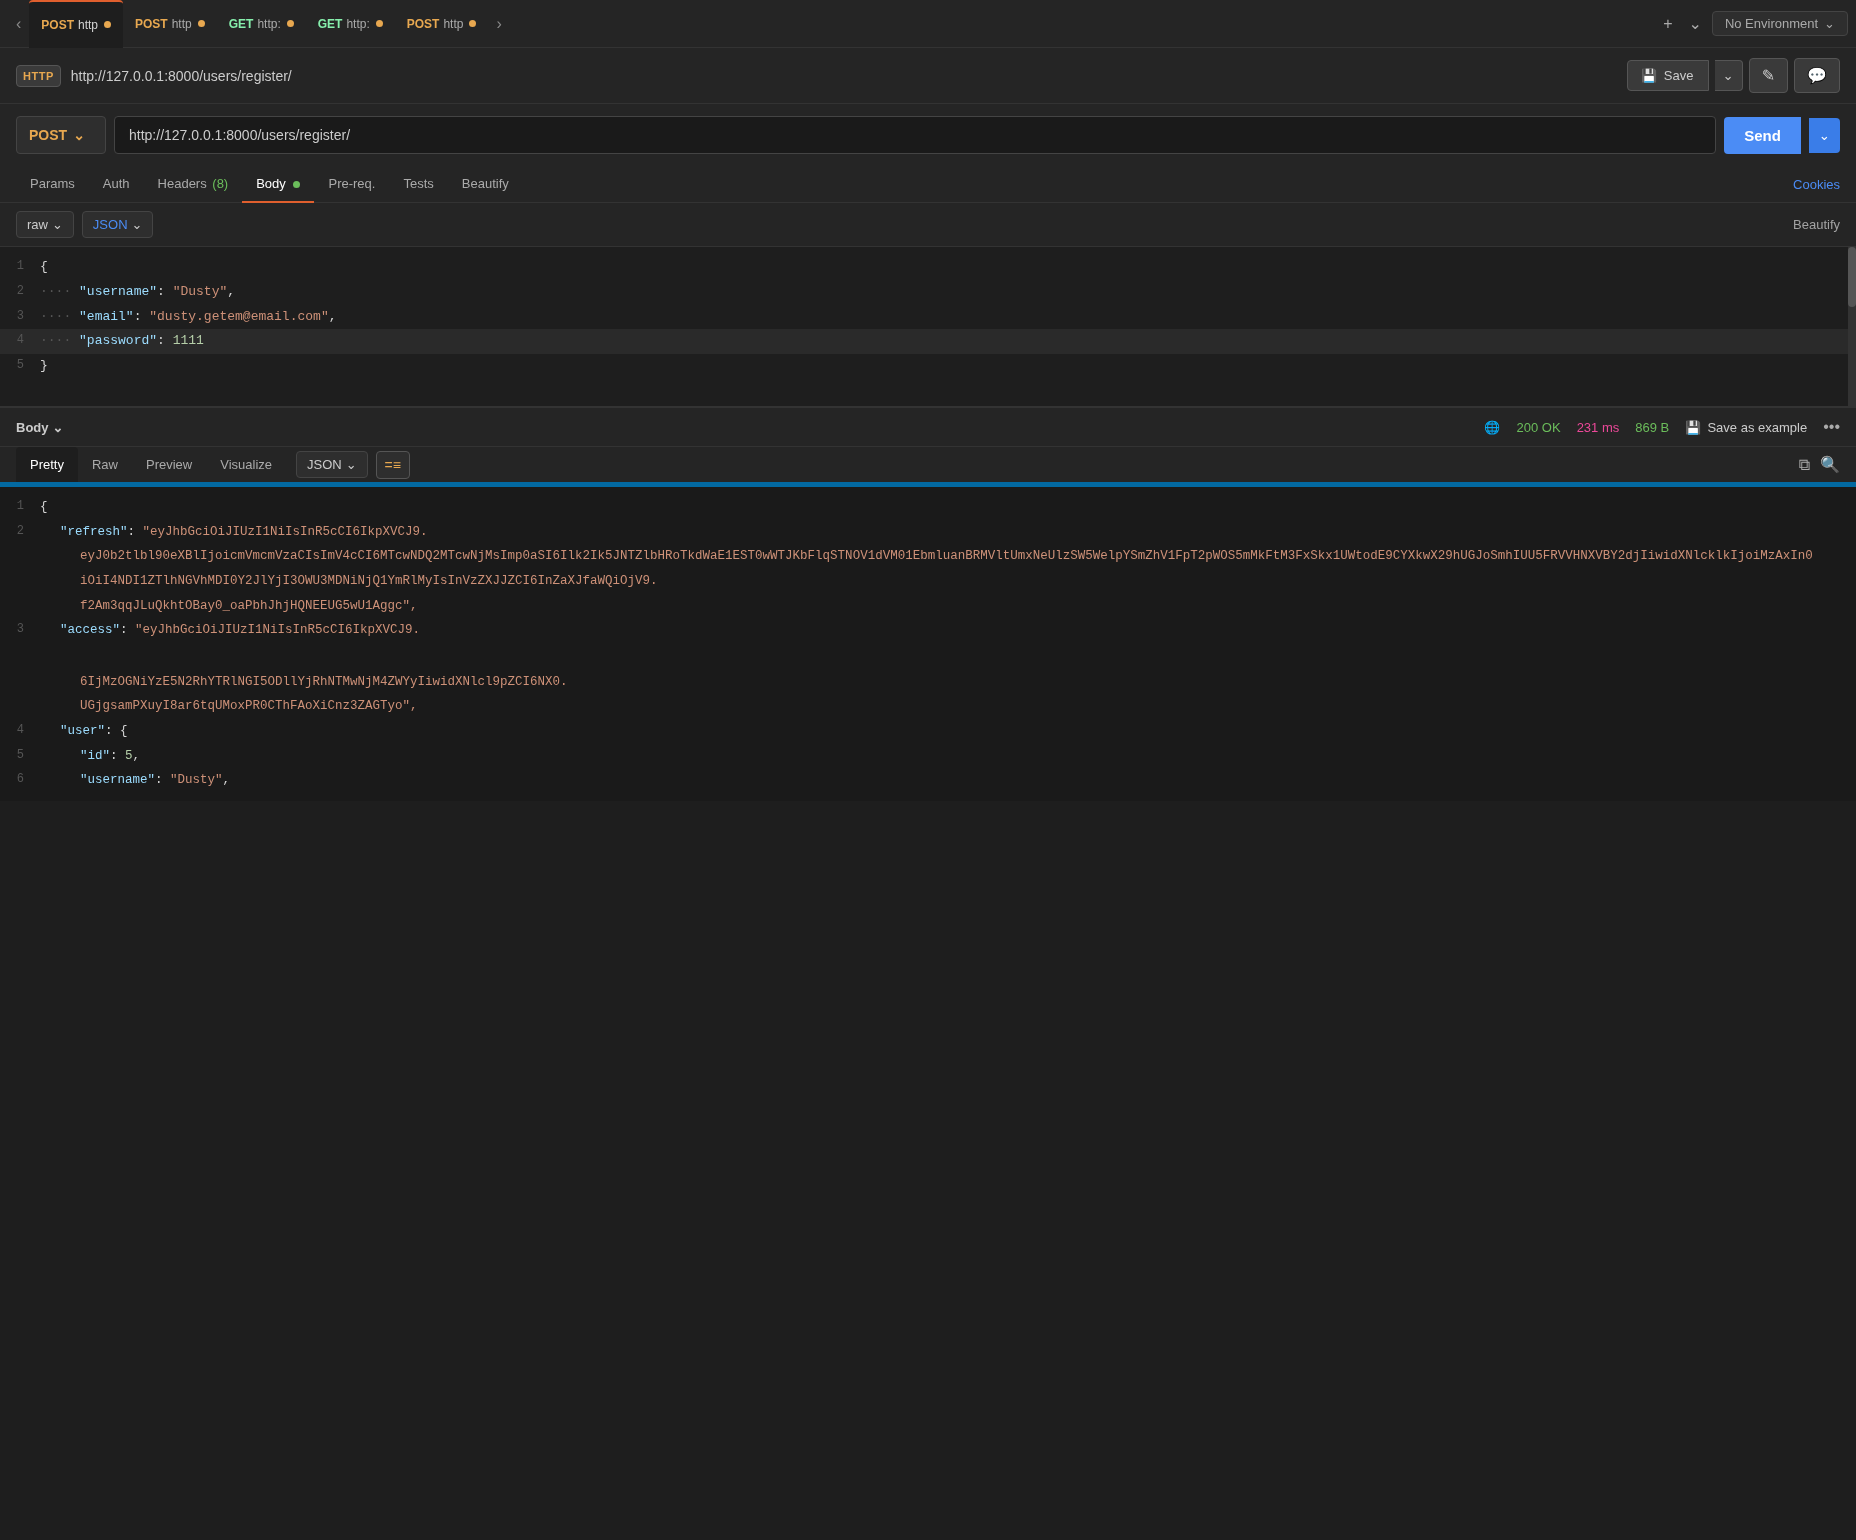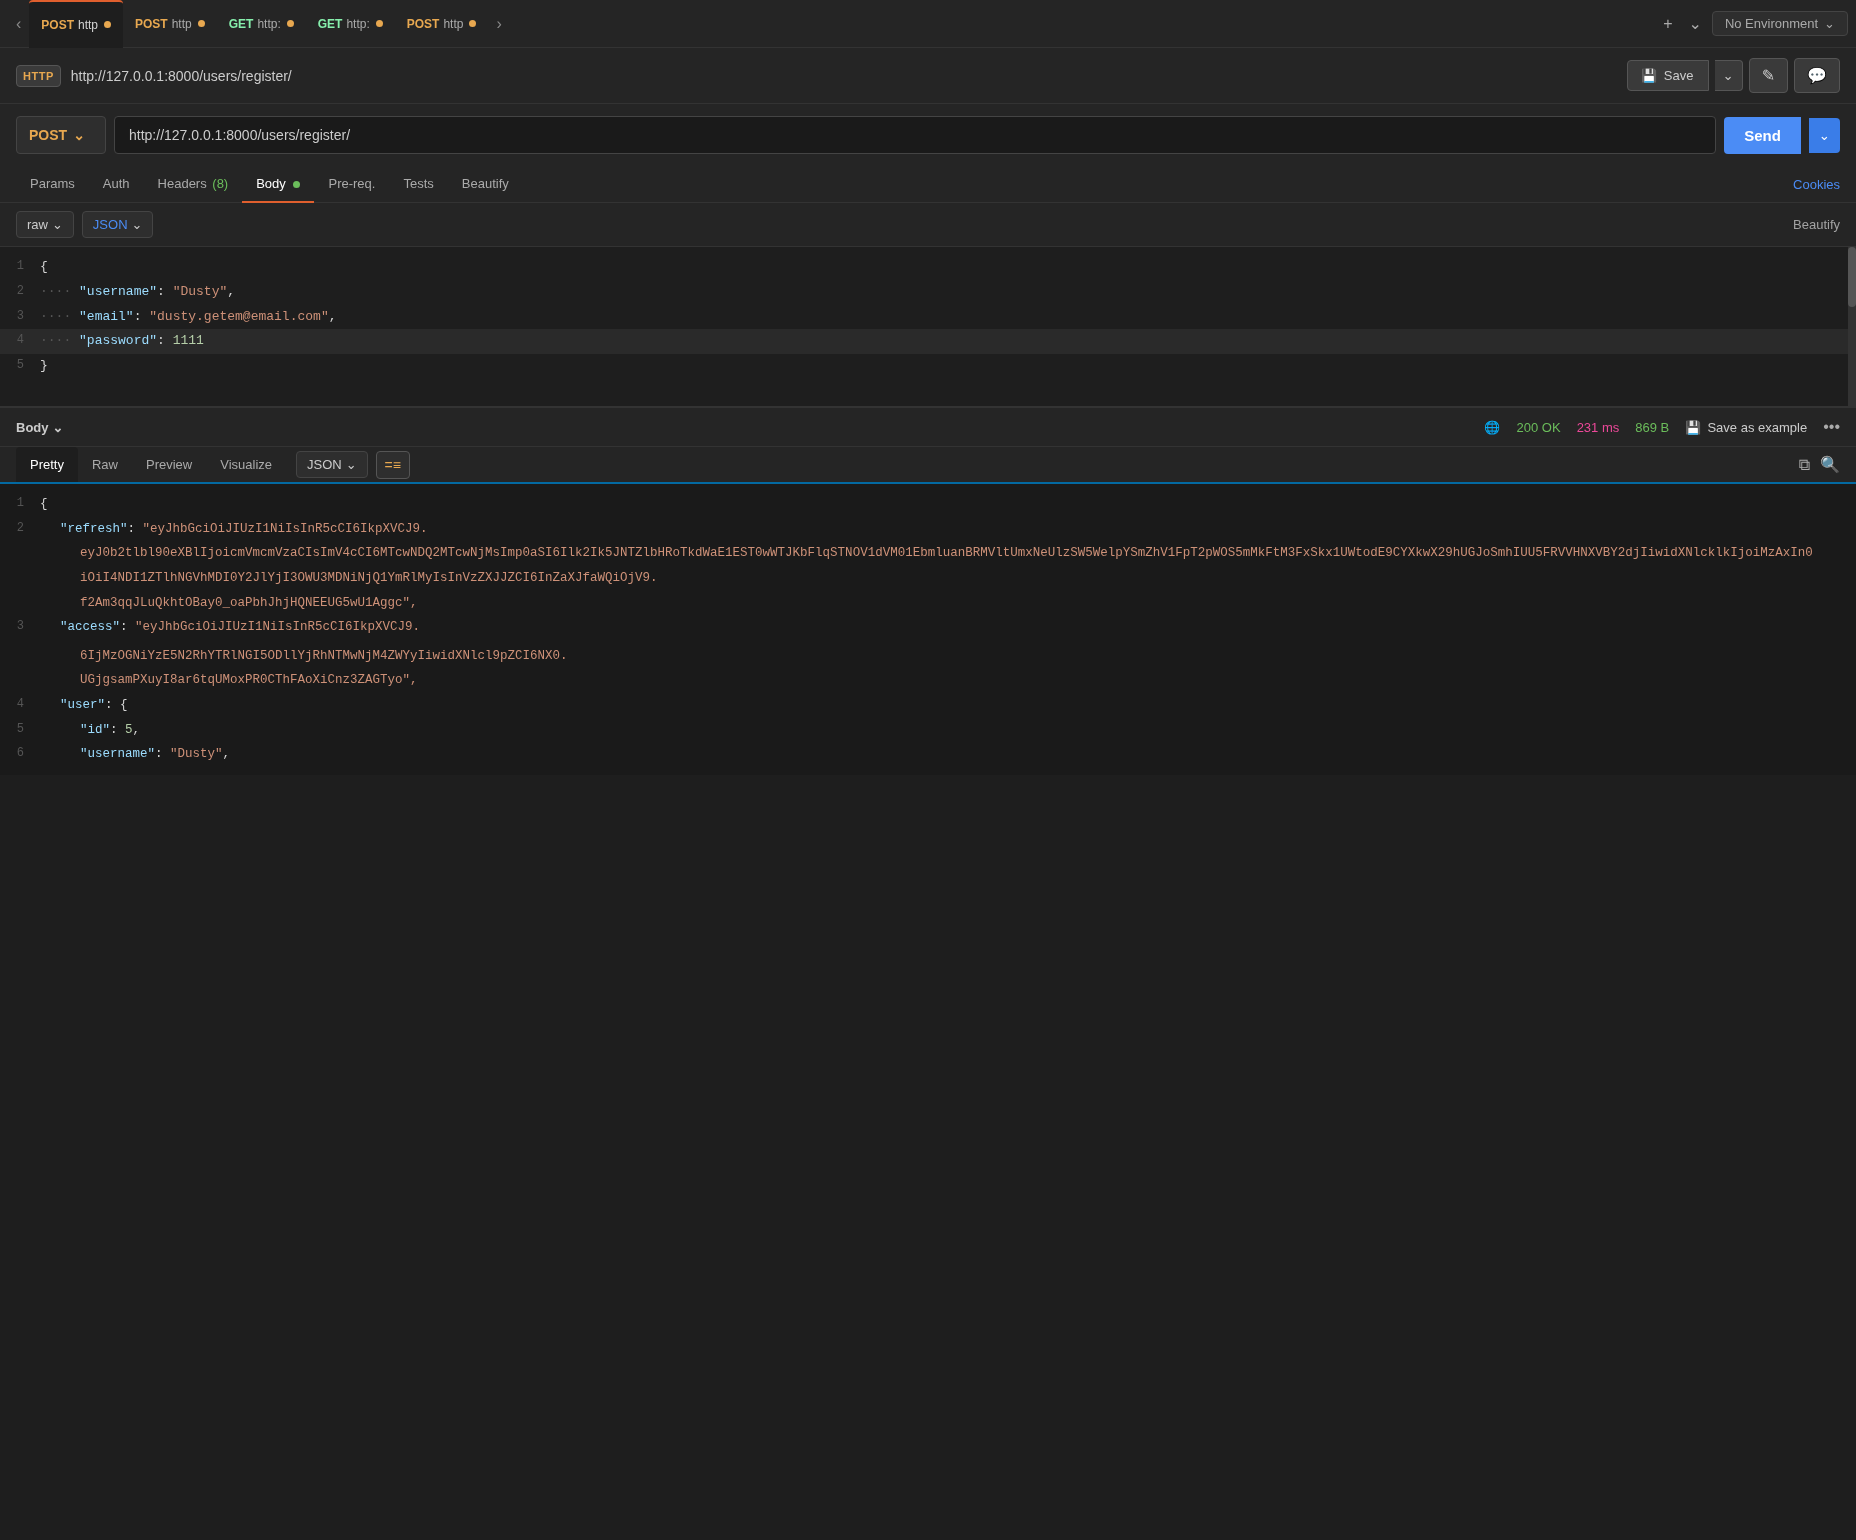--- a/index.html
+++ b/index.html
@@ -367,21 +367,21 @@
       cursor: pointer;
       background: none;
       border: none;
     }
 
     
     .response-tabs {
       display: flex;
       align-items: center;
       background: #252525;
-      border-bottom: 2px solid #0369a1;
+      border-bottom: 5px solid #0369a1;
       padding: 0 16px;
       gap: 0;
     }
     .resp-tab {
       padding: 10px 14px;
       font-size: 13px;
       color: #aaa;
       cursor: pointer;
     }
     .resp-tab.active {
@@ -677,21 +677,21 @@
     <span class="r-line-num">3</span>
     <span class="r-line-content" style="padding-left:20px;">
       <span class="token-key">"access"</span><span class="token-brace">: </span><span class="token-string">"eyJhbGciOiJIUzI1NiIsInR5cCI6IkpXVCJ9.</span>
     </span>
   </div>
   <div class="r-line">
     <span class="r-line-num"></span>
   </div>
   <div class="r-line">
     <span class="r-line-num"></span>
-    <span class="r-line-content token-string" style="padding-left:40px;">6IjMzOGNiYzE5N2RhYTRlNGI5ODllYjRhNTMwNjM4ZWYyIiwidXNlcl9pZCI6NX0.</span>
+    <span class="r-line-content token-string" style="padding-left:40px;margin-top:23px;">6IjMzOGNiYzE5N2RhYTRlNGI5ODllYjRhNTMwNjM4ZWYyIiwidXNlcl9pZCI6NX0.</span>
   </div>
   <div class="r-line">
     <span class="r-line-num"></span>
     <span class="r-line-content token-string" style="padding-left:40px;">UGjgsamPXuyI8ar6tqUMoxPR0CThFAoXiCnz3ZAGTyo",</span>
   </div>
   <div class="r-line">
     <span class="r-line-num">4</span>
     <span class="r-line-content" style="padding-left:20px;">
       <span class="token-key">"user"</span><span class="token-brace">: {</span>
     </span>

